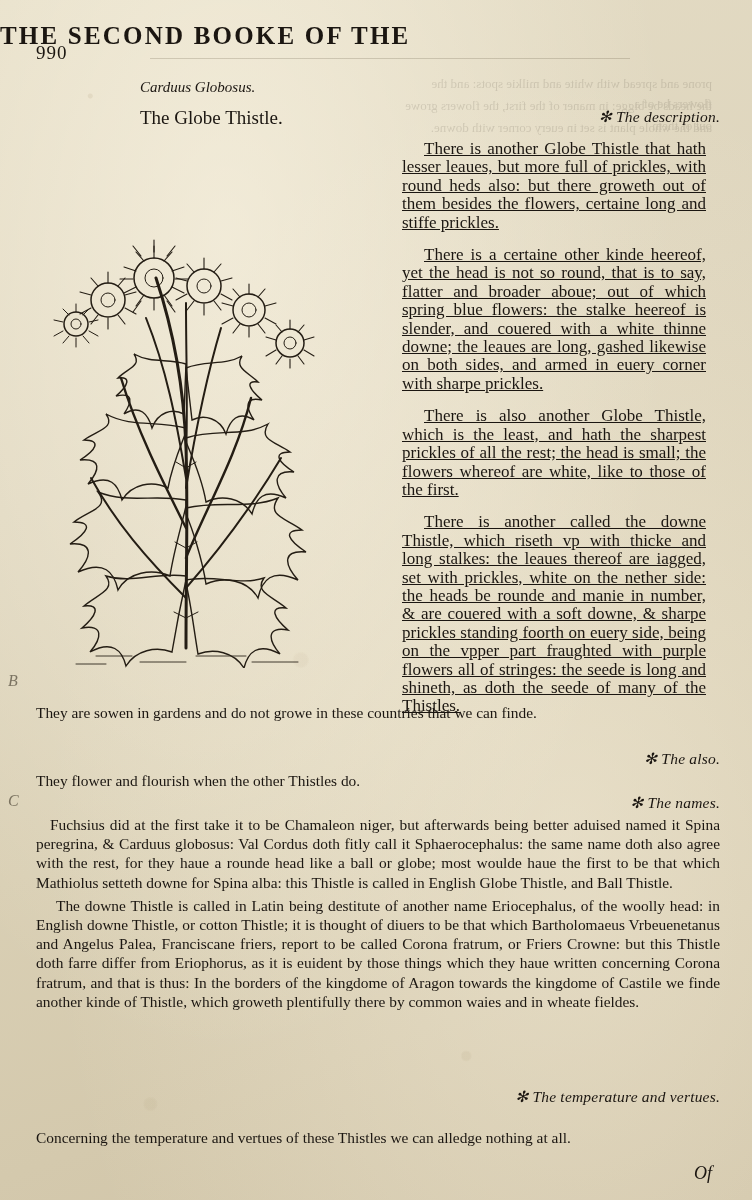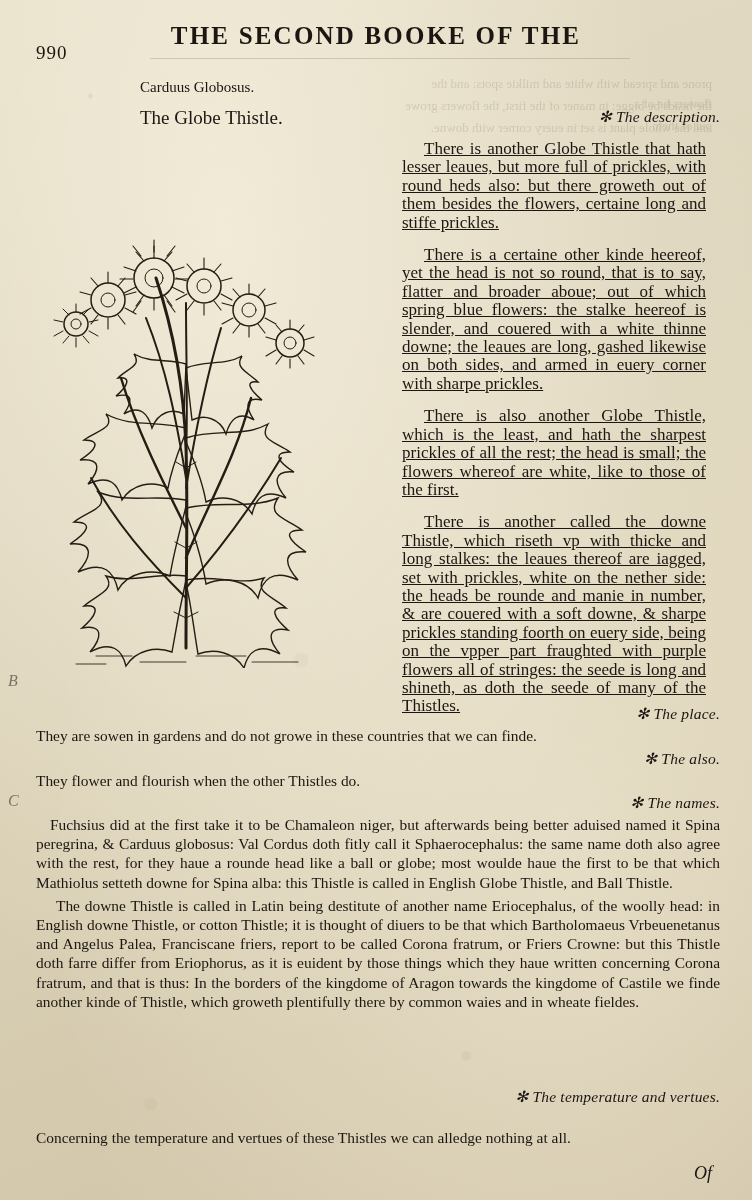--- a/index.html
+++ b/index.html
@@ -53,21 +53,21 @@
     top: 42px;
     font-size: 19px;
     letter-spacing: 1px;
     font-family: "Liberation Serif", serif;
   }
   .running-head {
     position: absolute;
     top: 22px;
     left: 0;
     width: 752px;
-    text-align: center;
+    text-align: left;
     font-size: 25px;
     letter-spacing: 2.2px;
     font-variant: small-caps;
     font-weight: bold;
     font-family: "Liberation Serif", serif;
   }
   .rule-top {
     position: absolute;
     top: 58px;
     left: 150px;
@@ -77,20 +77,21 @@
   }
 
   
   .fig-head {
     position: absolute;
     left: 140px;
     top: 78px;
     width: 240px;
   }
   .fig-latin {
+    font-style: italic;
     font-size: 15px;
     line-height: 18px;
   }
   .fig-eng {
     font-size: 19px;
     line-height: 22px;
     margin-top: 11px;
   }
 
   .figure {
@@ -257,21 +258,20 @@
 
   <div class="rcol">
     <div class="sechead">✻ The description.</div>
     <p>There is another Globe Thistle that hath lesser leaues, but more full of prickles, with round heds also: but there groweth out of them besides the flowers, certaine long and stiffe prickles.</p>
     <p>There is a certaine other kinde heereof, yet the head is not so round, that is to say, flatter and broader aboue; out of which spring blue flowers: the stalke heereof is slender, and couered with a white thinne downe; the leaues are long, gashed likewise on both sides, and armed in euery corner with sharpe prickles.</p>
     <p>There is also another Globe Thistle, which is the least, and hath the sharpest prickles of all the rest; the head is small; the flowers whereof are white, like to those of the first.</p>
     <p>There is another called the downe Thistle, which riseth vp with thicke and long stalkes: the leaues thereof are iagged, set with prickles, white on the nether side: the heads be rounde and manie in number, &amp; are couered with a soft downe, &amp; sharpe prickles standing foorth on euery side, being on the vpper part fraughted with purple flowers all of stringes: the seede is long and shineth, as doth the seede of many of the Thistles.</p>
   </div>
 
   <div class="full" style="top:703px;">
-    <div class="sechead">✻ The place.</div>
     <p class="center noind">They are sowen in gardens and do not growe in these countries that we can finde.</p>
   </div>
 
   <div class="full" style="top:748px;">
     <div class="sechead">✻ The also.</div>
     <p class="center noind">They flower and flourish when the other Thistles do.</p>
   </div>
 
   <div class="full" style="top:792px;">
     <div class="sechead">✻ The names.</div>

